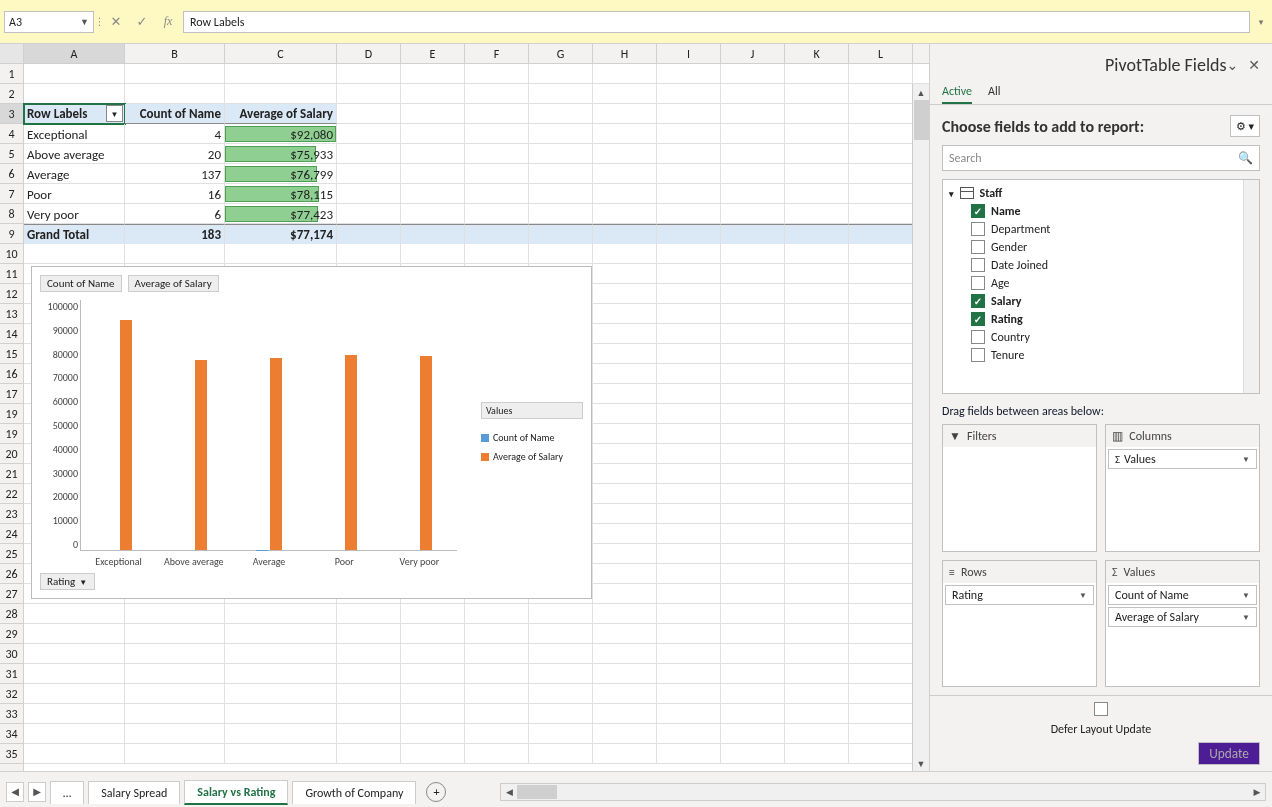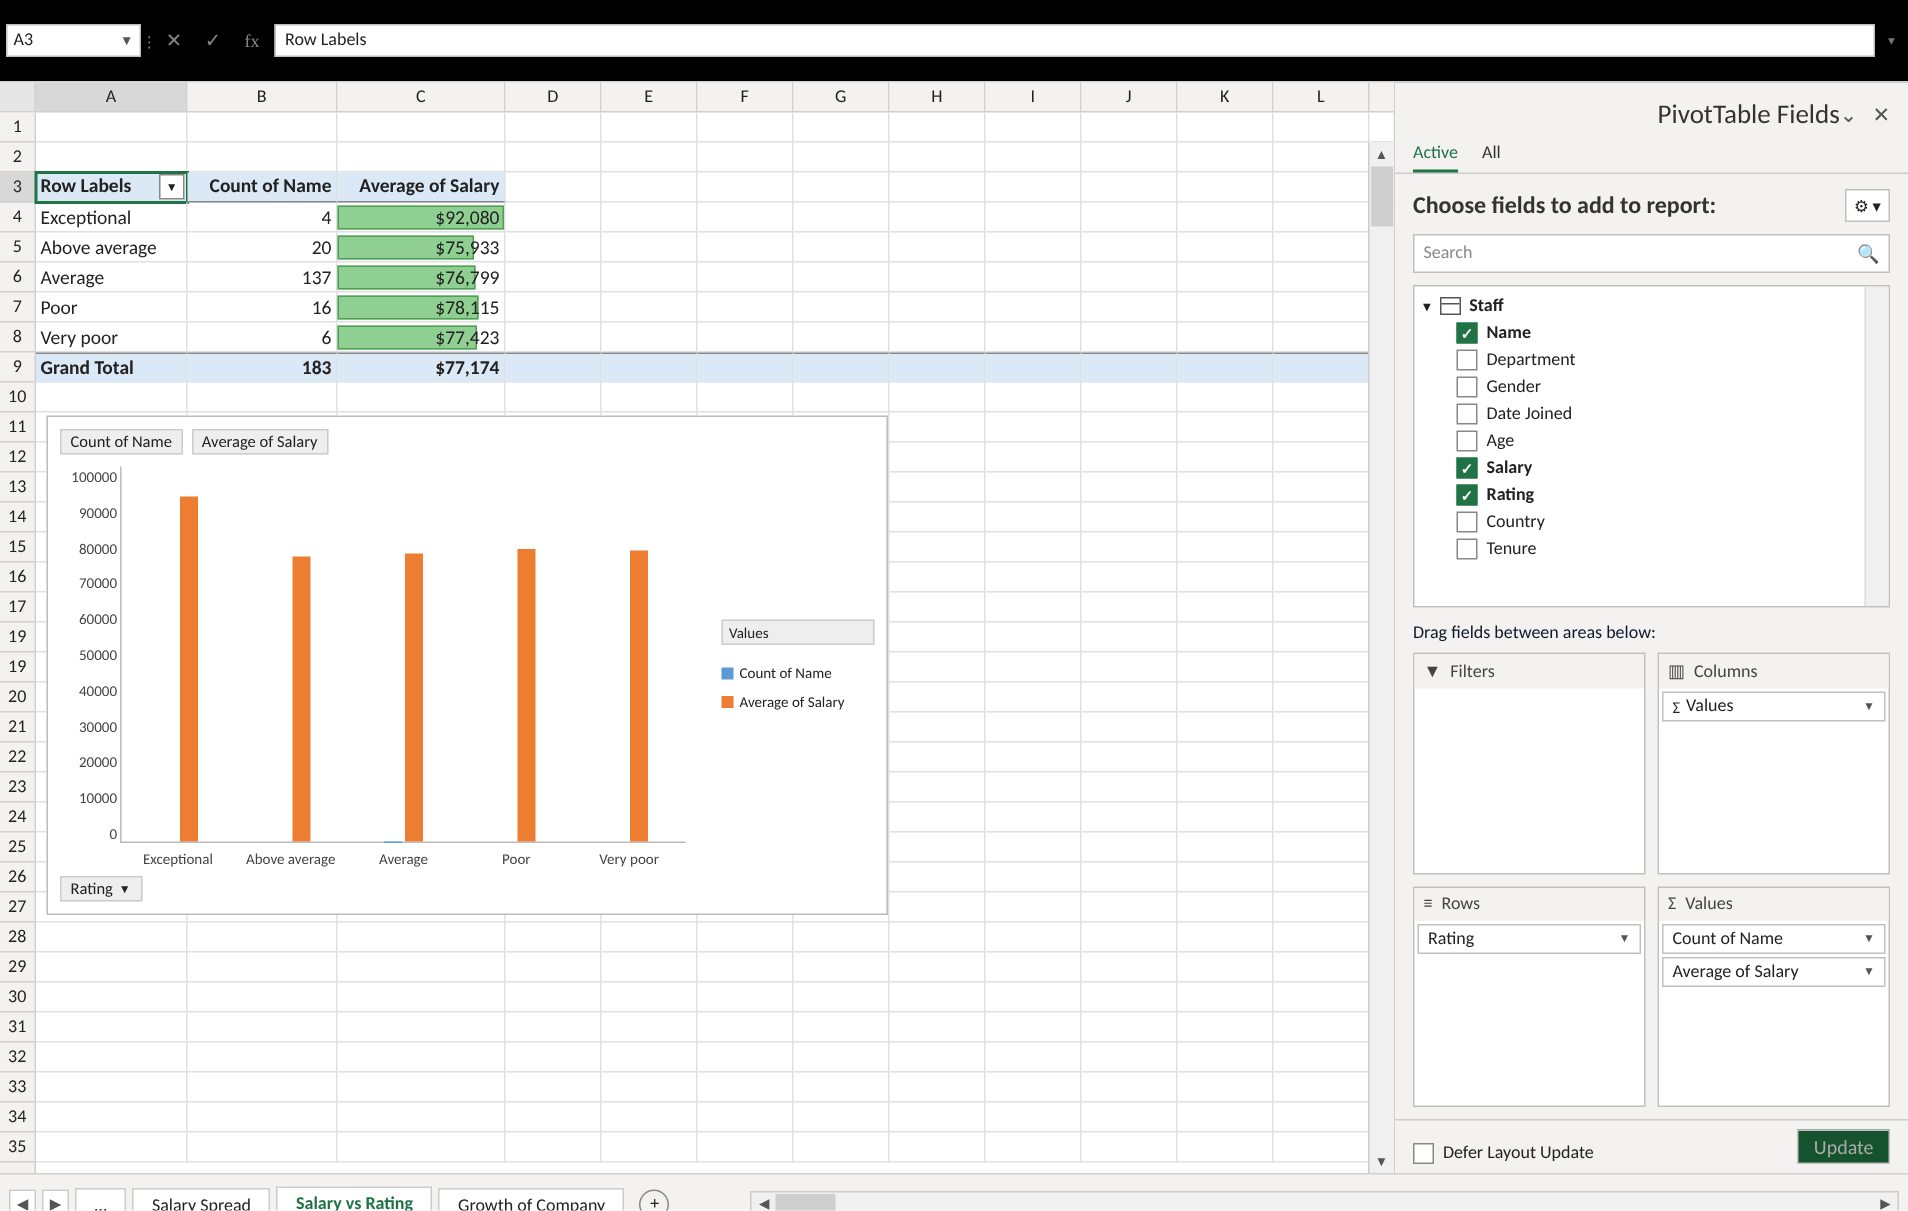--- a/index.html
+++ b/index.html
@@ -1,24 +1,24 @@
 <!DOCTYPE html>
 <html><head>
 <meta charset="utf-8">
 <style>
 * { margin:0; padding:0; box-sizing:border-box; font-family:"Segoe UI",Calibri,Arial,sans-serif; }
 body { width:1272px; height:807px; overflow:hidden; background:#fff; font-size:13px; color:#222; }
 
 
-.topbar { display:flex; align-items:center; height:55px; border-bottom:1px solid #d0d0d0; background:#000000; padding:0 4px; gap:4px; }
+.topbar { display:flex; align-items:center; height:44px; border-bottom:1px solid #d0d0d0; background:#fef9c3; padding:0 4px; gap:4px; }
 .name-box { width:90px; height:22px; background:#fff; border:1px solid #c0c0c0; display:flex; align-items:center; padding:0 4px; font-size:12px; }
 .name-box .dd { margin-left:auto; font-size:9px; color:#555; }
 .fb-sep { width:3px; height:22px; display:flex; align-items:center; justify-content:center; color:#888; font-size:10px; }
 .fb-btn { width:22px; height:22px; display:flex; align-items:center; justify-content:center; color:#888; font-size:13px; }
-.fx { font-family:"Times New Roman",serif; font-size:12px; }
+.fx { font-style:italic; font-family:"Times New Roman",serif; font-size:12px; }
 .formula-input { flex:1; height:22px; background:#fff; border:1px solid #c0c0c0; padding:0 6px; display:flex; align-items:center; font-size:12px; }
 .fb-drop { width:14px; display:flex; align-items:center; justify-content:center; color:#777; font-size:9px; }
 
 
 .workspace { display:flex; height:727px; }
 .sheet-area { width:929px; display:flex; flex-direction:column; background:#fff; position:relative; }
 .panel { flex:1; background:#f3f2f1; border-left:1px solid #d0d0d0; display:flex; flex-direction:column; }
 
 
 .col-headers { display:flex; height:20px; background:#f3f2f1; border-bottom:1px solid #d0d0d0; }
@@ -98,22 +98,22 @@
 .fl-scroll { position:absolute; right:0; top:0; bottom:0; width:16px; background:#f0f0f0; border-left:1px solid #ddd; }
 
 .drag-label { padding:10px 12px 6px; font-size:12px; color:#0f172a; }
 .areas { display:grid; grid-template-columns:1fr 1fr; grid-template-rows:1fr 1fr; gap:8px; padding:0 12px 8px; flex:1; }
 .area { border:1px solid #c0c0c0; background:#fff; display:flex; flex-direction:column; }
 .area-head { background:#f3f2f1; padding:4px 6px; font-size:12px; color:#444; display:flex; align-items:center; gap:6px; }
 .area-body { flex:1; padding:2px; }
 .pill { border:1px solid #c0c0c0; background:#fff; padding:2px 6px; font-size:12px; display:flex; align-items:center; margin-bottom:2px; }
 .pill .dd { margin-left:auto; font-size:8px; color:#555; }
 
-.defer-row { display:flex; align-items:flex-end; padding:6px 12px; border-top:1px solid #ccc; gap:6px; font-size:12px; }
-.update-btn { margin-left:auto; padding:2px 10px; border:1px solid #c0c0c0; background:#14532d; color:#aaa; }
+.defer-row { display:flex; align-items:center; padding:6px 12px; border-top:1px solid #ccc; gap:6px; font-size:12px;flex-direction:column; }
+.update-btn { margin-left:auto; padding:2px 10px; border:1px solid #c0c0c0; background:#4c1d95; color:#aaa; }
 
 
 .tabs-bar { height:40px; display:flex; align-items:center; background:#f3f2f1; border-top:1px solid #d0d0d0; padding:0 6px; gap:4px; }
 .nav-arrow { width:18px; height:20px; display:flex; align-items:center; justify-content:center; color:#555; font-size:10px; border:1px solid #ccc; background:#fff; }
 .sheet-tab { padding:4px 12px; border:1px solid #ccc; border-bottom:none; background:#fff; font-size:12px; position:relative; top:1px; }
 .sheet-tab.active { font-weight:bold; color:#217346; border-bottom:2px solid #217346; background:#fff; }
 .add-sheet { width:20px; height:20px; border:1px solid #888; border-radius:50%; display:flex; align-items:center; justify-content:center; font-size:12px; margin-left:6px; }
 .hscroll { flex:1; height:18px; background:#f0f0f0; border:1px solid #ccc; margin-left:50px; display:flex; align-items:center; }
 .hscroll .arrow { width:16px; text-align:center; font-size:9px; color:#555; }
 .hscroll .thumb { width:40px; height:14px; background:#cfcfcf; }

